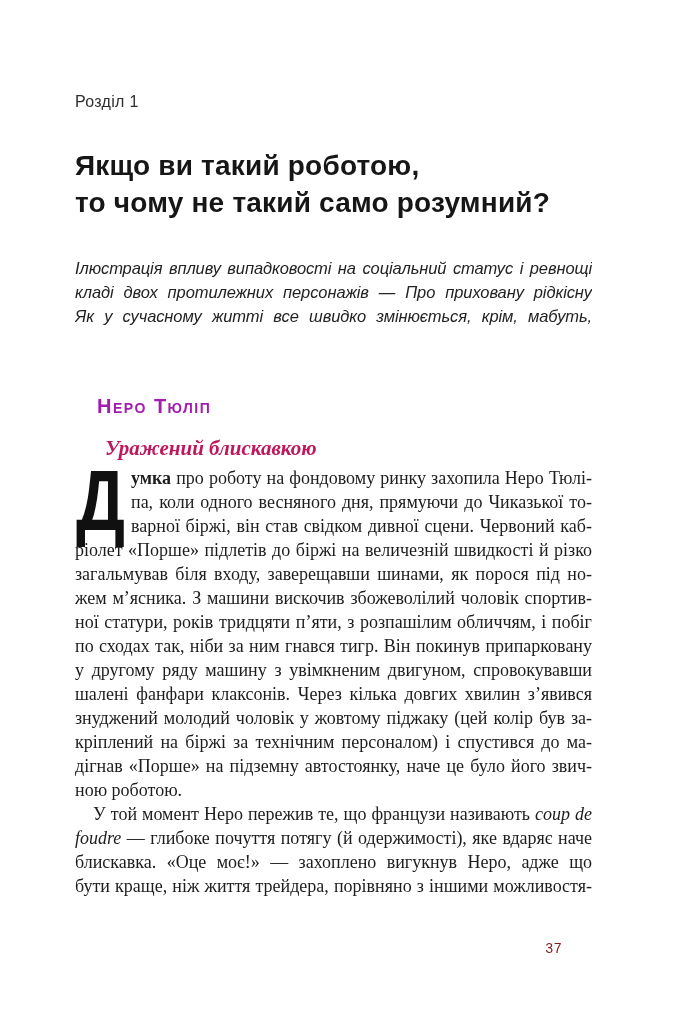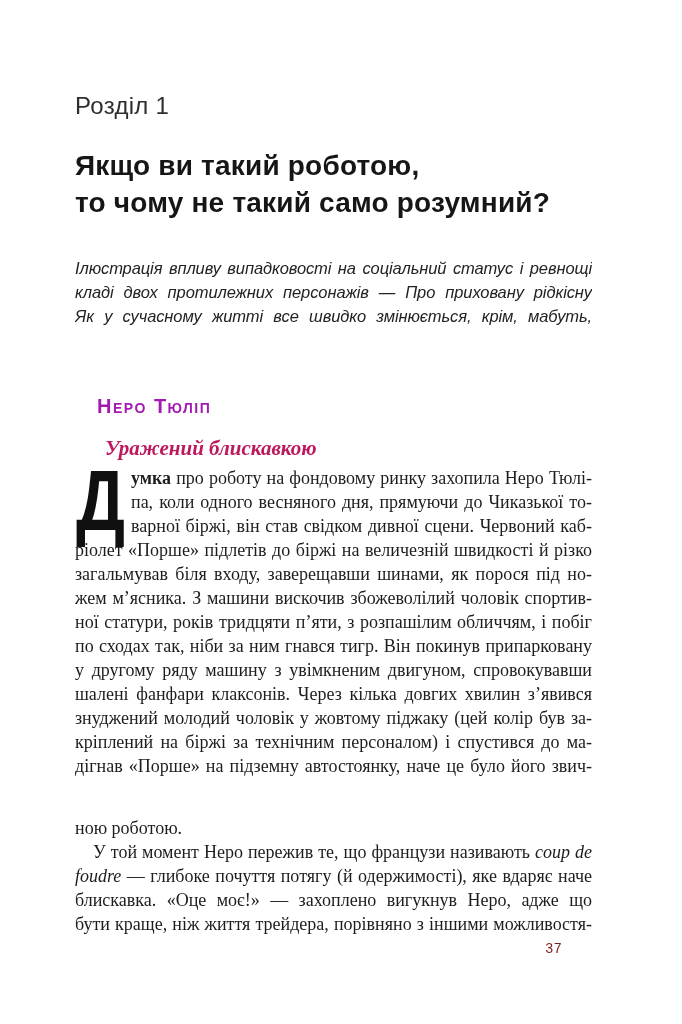--- a/index.html
+++ b/index.html
@@ -9,21 +9,21 @@
     position:relative;
     font-family:"Liberation Serif", serif;
     color:#1d1d1d;
     overflow:hidden;
   }
   .page { position:absolute; inset:0; background:#ffffff; }
 
   .chapter {
     position:absolute; left:75px; top:92px;
     font-family:"Liberation Sans", sans-serif;
-    font-size:24px; font-weight:400; line-height:1.2;
+    font-size:16px; font-weight:400; line-height:1.2;
     color:#2e2e2e; letter-spacing:0.3px;
   }
   .title {
     position:absolute; left:75px; top:147px; margin:0;
     font-family:"Liberation Sans", sans-serif;
     font-size:28px; font-weight:700; line-height:37px;
     color:#161616; letter-spacing:0.2px;
   }
   .title span { display:block; }
 
@@ -53,21 +53,21 @@
 
   .bodytext {
     position:absolute; left:75px; top:466px; width:517px;
     font-size:18px; color:#1d1d1d;
   }
   .bline {
     height:24px; line-height:24px;
     text-align:justify; text-align-last:justify;
     overflow:hidden;
   }
-  .bline.nj { text-align-last:auto;margin-top:38px; }
+  .bline.nj { text-align-last:auto; }
   .bline.wrap { padding-left:56px; }
   .bline.ind { text-indent:18px; }
   .b { font-weight:700;margin-top:24px; }
   .i { font-style:italic; }
 
   .dropcap {
     position:absolute; left:1px; top:3px;
     font-family:"Liberation Sans", sans-serif;
     font-weight:700; font-size:86px; line-height:62px;
     color:#101010;

